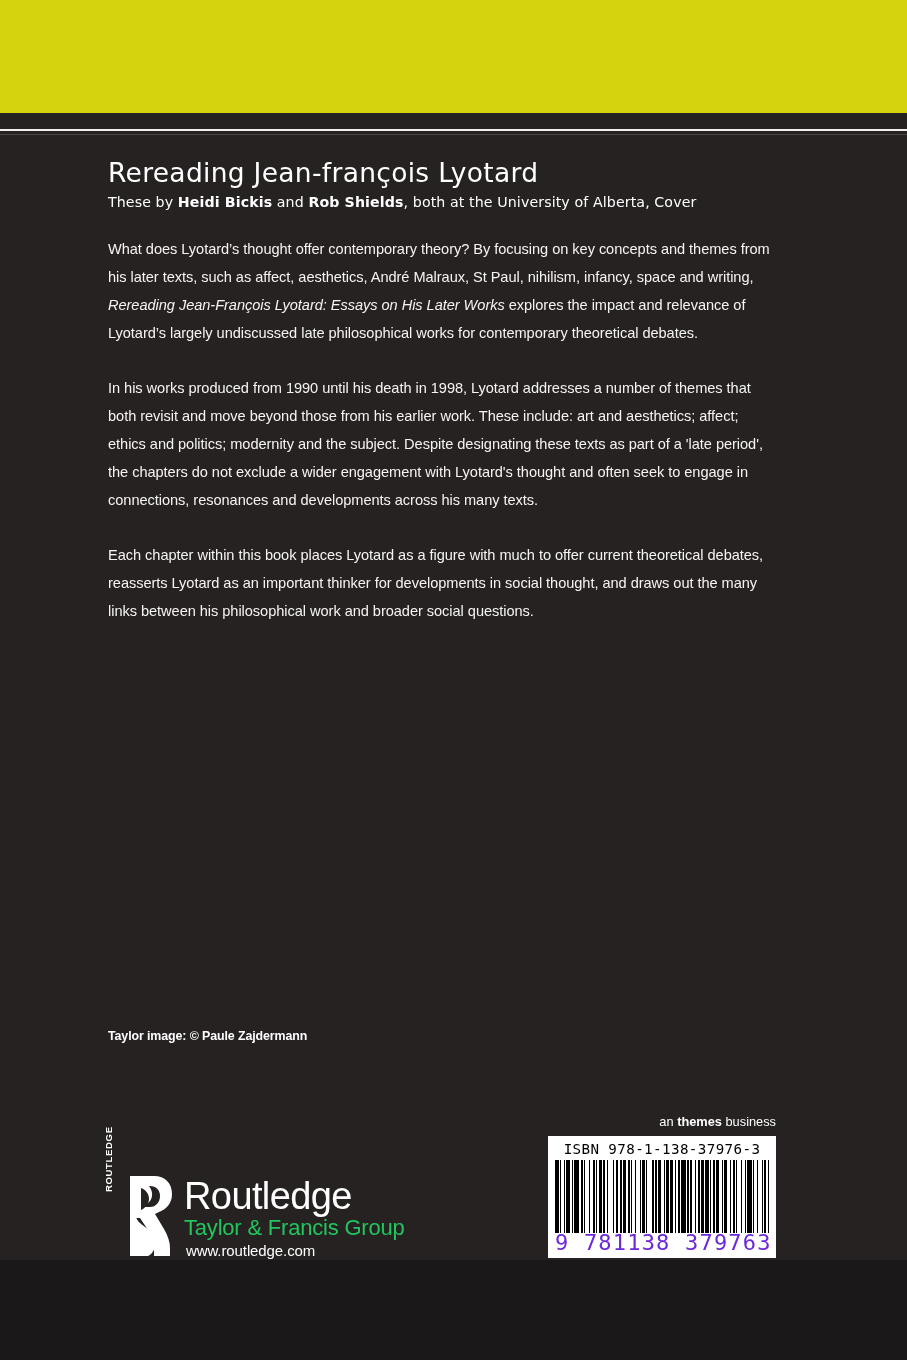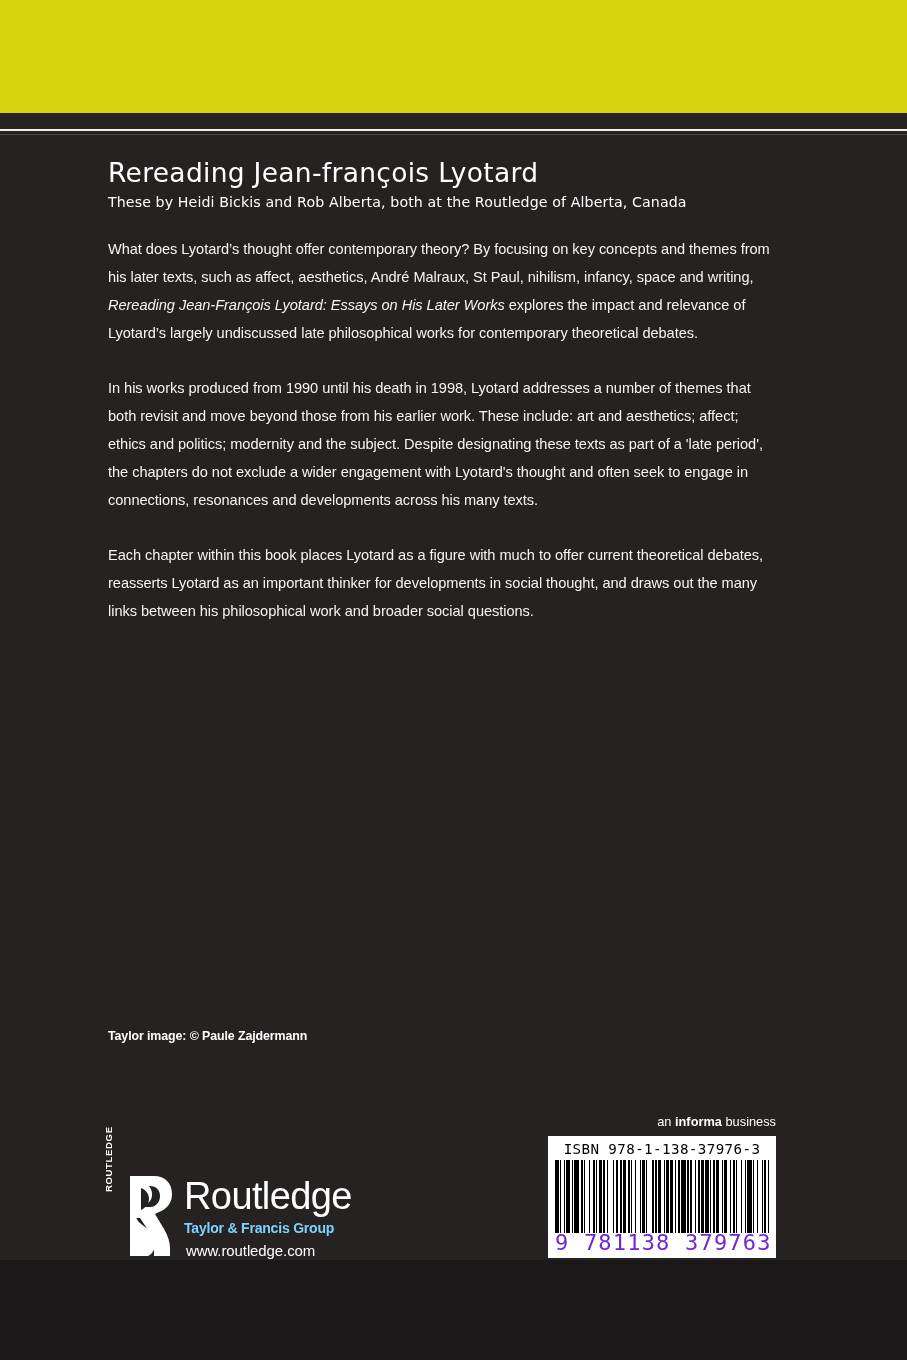--- a/index.html
+++ b/index.html
@@ -76,21 +76,21 @@
   .editors-line {
     color: #ffffff;
     font-size: 14.2px;
     font-weight: 400;
     letter-spacing: 0.1px;
     line-height: 1.2;
     margin: 0 0 24px 0;
     font-family: "DejaVu Sans", sans-serif;
   }
   .editors-line b {
-    font-weight: 400;
+    font-weight: 700;
   }
 
   .blurb {
     color: #f6f4f2;
     font-size: 14.6px;
     line-height: 28.2px;
     margin: 0 0 26px 0;
     font-family: "Liberation Sans", sans-serif;
     letter-spacing: -0.05px;
   }
@@ -204,24 +204,24 @@
   }
   #rl-name {
     color: #ffffff;
     font-size: 38px;
     line-height: 40px;
     font-weight: 400;
     letter-spacing: -0.6px;
     font-family: "Liberation Sans", sans-serif;
   }
   #rl-group {
-    color: #7dd3fc;
-    font-size: 14px;
+    color: #22c55e;
+    font-size: 22px;
     line-height: 24px;
-    font-weight: 700;
+    font-weight: 400;
     letter-spacing: -0.2px;
     font-family: "Liberation Sans", sans-serif;
   }
   #rl-url {
     color: #ffffff;
     font-size: 15px;
     line-height: 20px;
     font-weight: 400;
     letter-spacing: -0.1px;
     margin-top: 1px;
@@ -236,34 +236,34 @@
 
   <div id="yellow-band"></div>
   <div id="rule-top"></div>
   <div id="rule-top-2"></div>
 
   <div id="content">
 
     <h1 class="book-title">Rereading Jean-françois Lyotard</h1>
 
 
-    <p class="editors-line"><span>These by </span><b>Heidi Bickis</b><span> and </span><b>Rob Alberta</b><span>, both at the Routledge of Alberta, Canada</span></p>
+    <p class="editors-line"><span>These by </span><b>Heidi Bickis</b><span> and </span><b>Rob Shields</b><span>, both at the University of Alberta, Cover</span></p>
 
     <p class="blurb"><span>What does Lyotard’s thought offer contemporary theory? By focusing on key concepts and themes from his later texts, such as affect, aesthetics, André Malraux, St Paul, nihilism, infancy, space and writing, </span><i>Rereading Jean-François Lyotard: Essays on His Later Works</i><span> explores the impact and relevance of Lyotard’s largely undiscussed late philosophical works for contemporary theoretical debates.</span></p>
 
     <p class="blurb">In his works produced from 1990 until his death in 1998, Lyotard addresses a number of themes that both revisit and move beyond those from his earlier work. These include: art and aesthetics; affect; ethics and politics; modernity and the subject. Despite designating these texts as part of a 'late period', the chapters do not exclude a wider engagement with Lyotard's thought and often seek to engage in connections, resonances and developments across his many texts.</p>
 
     <p class="blurb">Each chapter within this book places Lyotard as a figure with much to offer current theoretical debates, reasserts Lyotard as an important thinker for developments in social thought, and draws out the many links between his philosophical work and broader social questions.</p>
 
 
   </div>
 
   <div id="cover-credit">Taylor image: © Paule Zajdermann</div>
 
-  <div id="informa-line"><span>an </span><b>informa</b><span> business</span></div>
+  <div id="informa-line"><span>an </span><b>themes</b><span> business</span></div>
 
   <div id="barcode-block">
     <div id="isbn-text">ISBN 978-1-138-37976-3</div>
     <div id="barcode-bars">
         <div class="bar" style="width: 5.16px;"></div>
         <div class="sp" style="width: 1.72px;"></div>
         <div class="bar" style="width: 1.72px;"></div>
         <div class="sp" style="width: 3.44px;"></div>
         <div class="bar" style="width: 1.72px;"></div>
         <div class="sp" style="width: 1.72px;"></div>

